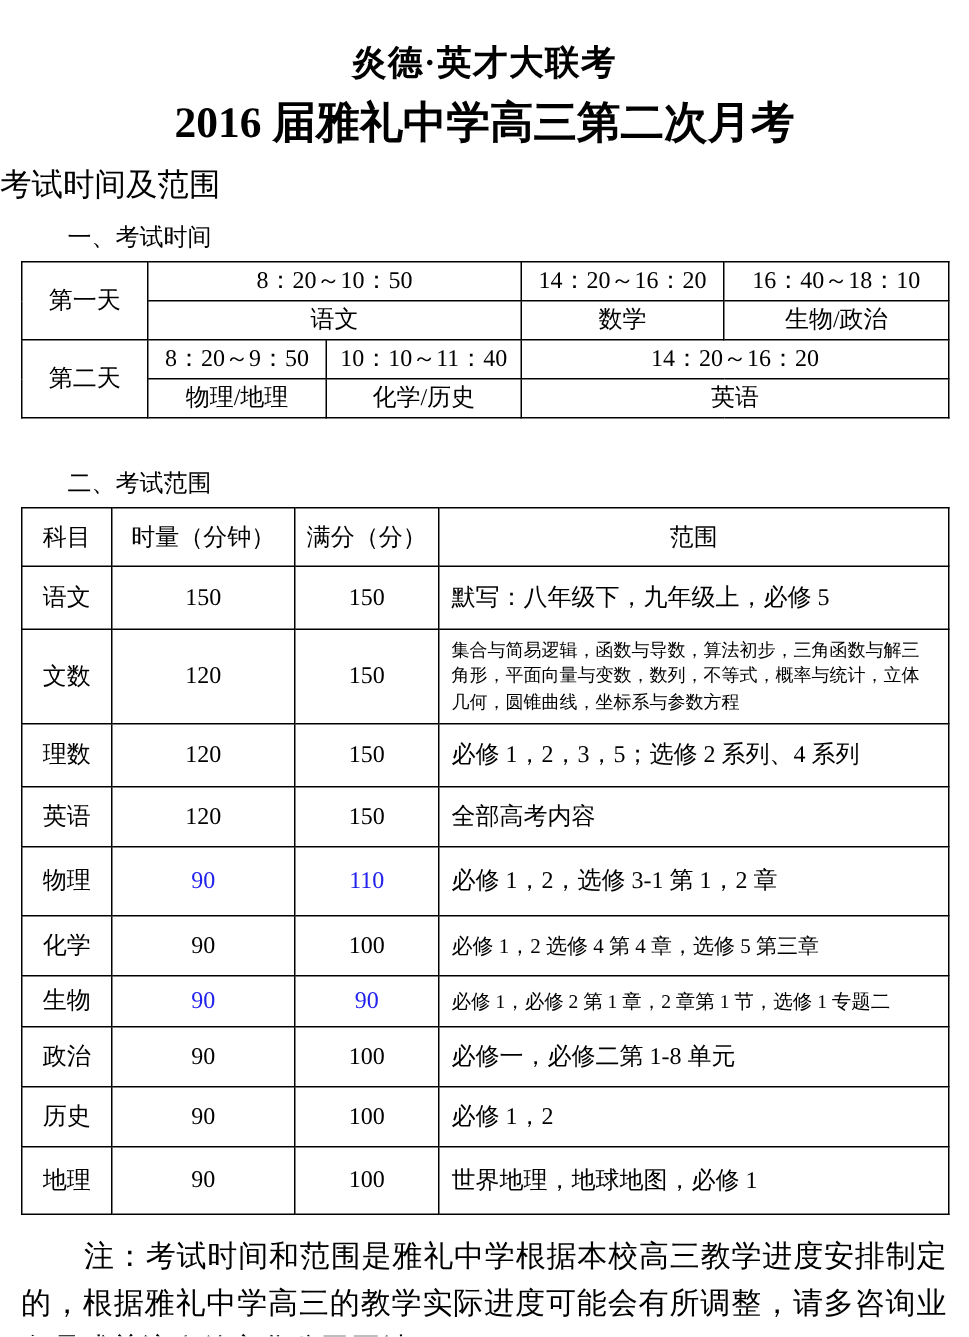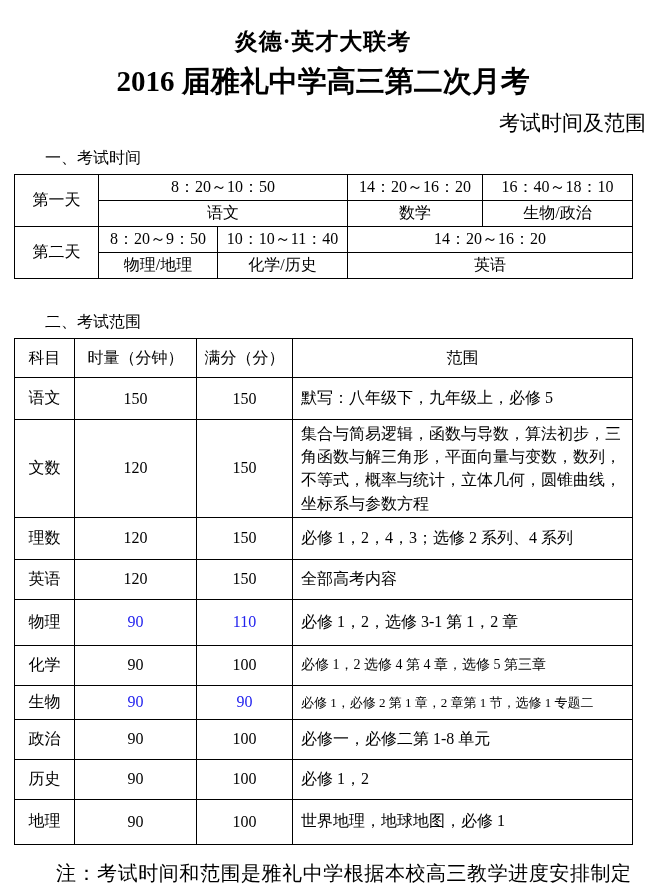--- a/index.html
+++ b/index.html
@@ -3,35 +3,35 @@
 <meta charset="utf-8">
 <style>
   :root { --hl: #2222ee; }
   html, body { margin: 0; padding: 0; background: #ffffff; }
   .page {
     width: 646px; height: 891px; background: #ffffff; color: #000000;
     font-family: "Liberation Serif", serif; overflow: hidden; position: relative; border-radius: 26px;
   }
   .t-brand  { text-align: center; font-weight: bold; font-size: 23px; padding-top: 26px; letter-spacing: 1px; }
   .t-main   { text-align: center; font-weight: bold; font-size: 29px; margin-top: 5px; }
-  .t-sub    { text-align: right; font-size: 21px; margin-top: 7px; }
+  .t-sub    { text-align: left; font-size: 21px; margin-top: 7px; }
   .section-label { font-size: 16px; margin: 11px 0 5px 45px; }
   .section-label.second { margin-top: 33px; }
   table { border-collapse: collapse; margin-left: 14px; table-layout: fixed; }
   td, th {
     border: 1px solid #000; text-align: center; vertical-align: middle;
     font-size: 16px; font-weight: normal; padding: 0; overflow: hidden;
   }
   .schedule { width: 618px; }
   .schedule td { height: 25px; }
   .scope { width: 618px; }
   .scope td.range, .scope th.range-h { }
   .scope td.range { text-align: left; padding: 2px 8px; }
   .blue { color: var(--hl); }
-  .rs3 { font-size: 16px; line-height: 1.45; }   
+  .rs3 { font-size: 12px; line-height: 1.45; }   
   .rs1 { font-size: 14px; }                      
   .rs2 { font-size: 13px; line-height: 1.5; }    
   .note {
     margin: 13px 15px 0 14px; font-size: 20px; line-height: 1.55;
     text-indent: 2.1em; text-align: justify;
   }
   .url-line { margin: 2px 0 0 14px; font-size: 15.5px; }
 </style>
 </head>
 <body>
@@ -103,21 +103,21 @@
       <tr style="height:63px">
         <td>文数</td>
         <td>120</td>
         <td>150</td>
         <td class="range rs3">集合与简易逻辑，函数与导数，算法初步，三角函数与解三角形，平面向量与变数，数列，不等式，概率与统计，立体几何，圆锥曲线，坐标系与参数方程</td>
       </tr>
       <tr style="height:42px">
         <td>理数</td>
         <td>120</td>
         <td>150</td>
-        <td class="range">必修 1，2，4，3；选修 2 系列、4 系列</td>
+        <td class="range">必修 1，2，3，5；选修 2 系列、4 系列</td>
       </tr>
       <tr style="height:40px">
         <td>英语</td>
         <td>120</td>
         <td>150</td>
         <td class="range">全部高考内容</td>
       </tr>
       <tr style="height:46px">
         <td>物理</td>
         <td class="blue">90</td>

